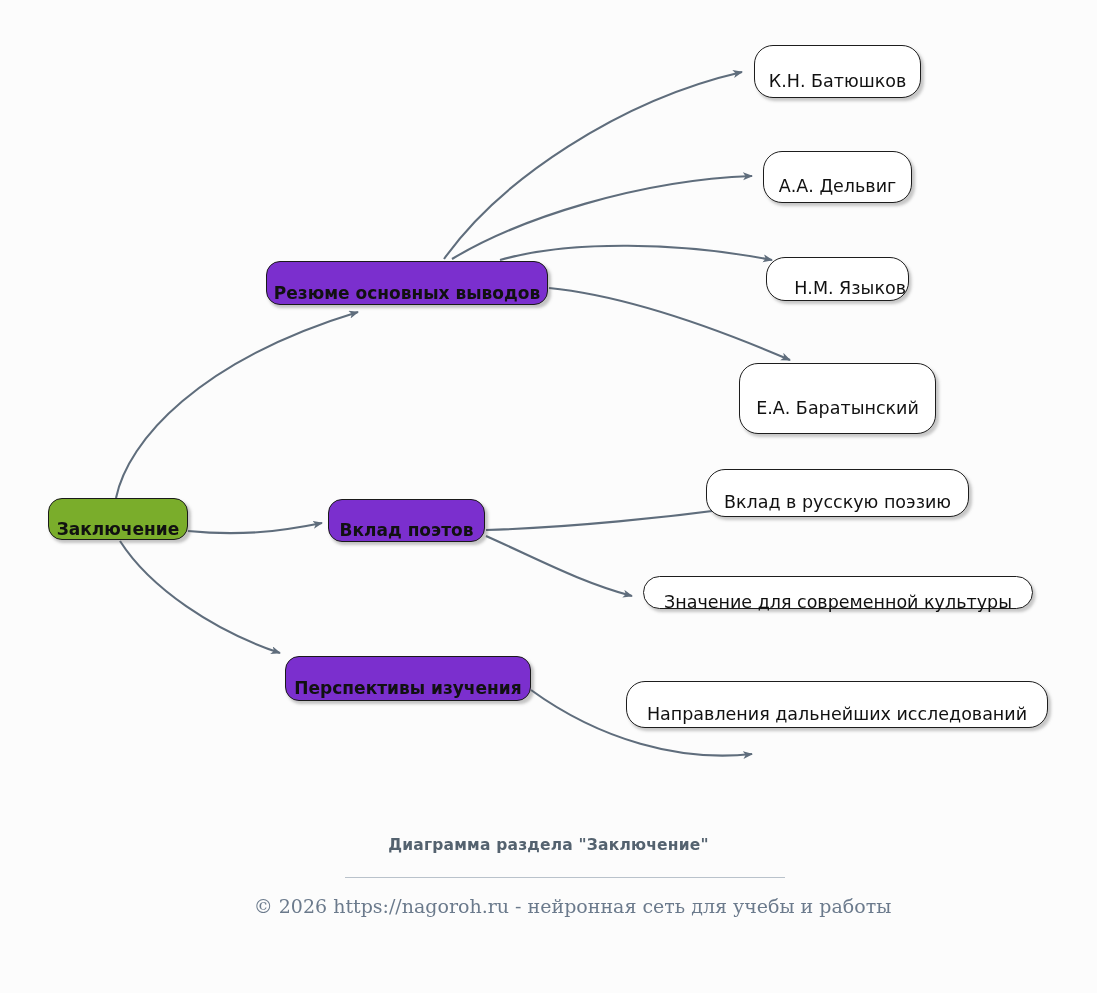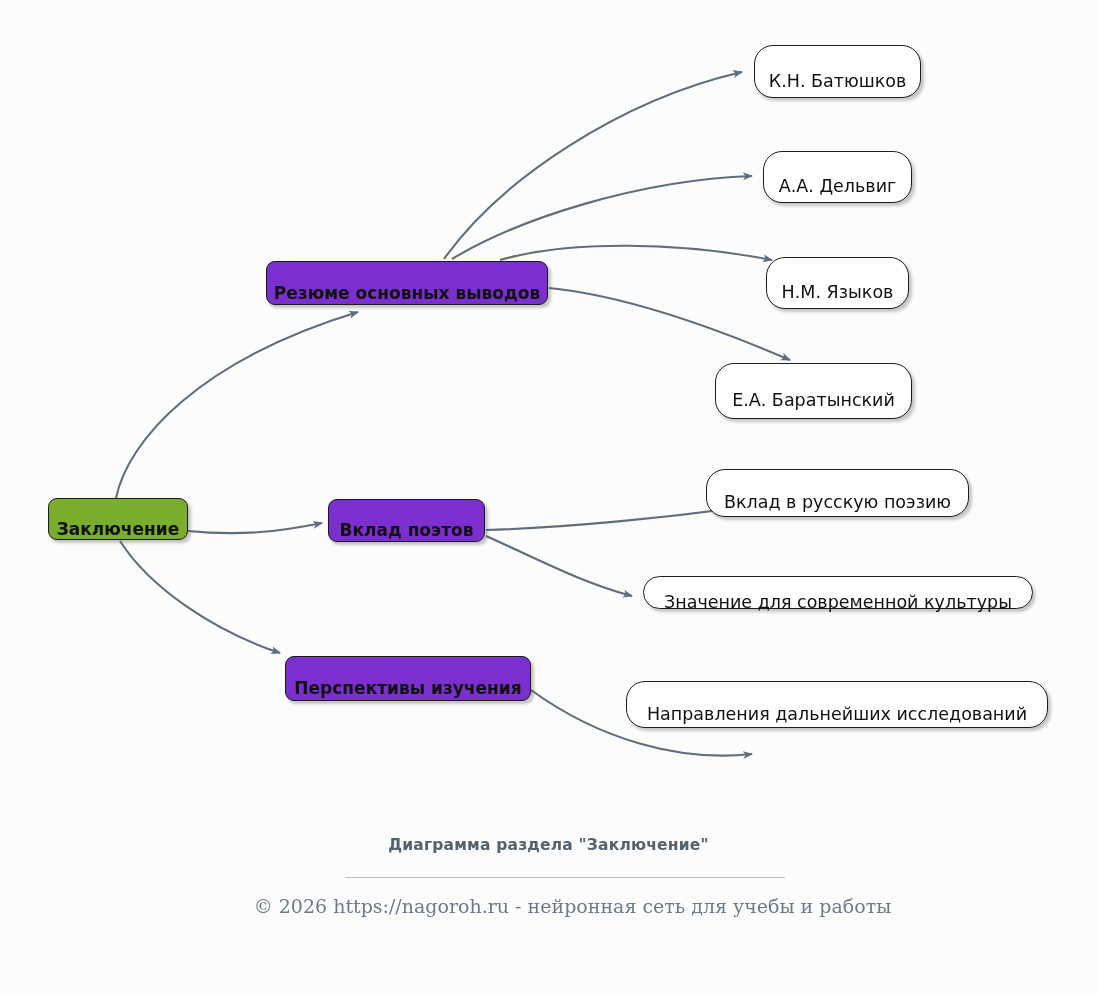--- a/index.html
+++ b/index.html
@@ -22,21 +22,21 @@
     width: 1097px;
     height: 993px;
     pointer-events: none;
   }
   .node {
     position: absolute;
     box-sizing: border-box;
     display: flex;
     align-items: center;
     justify-content: center;
-    border-radius: 9px;
+    border-radius: 14px;
     white-space: nowrap;
     line-height: 1;
   }
   .node-root {
     background: #7aad2b;
     border: 1.6px solid #1a1a1a;
     color: #111111;
     font-size: 17px;
     font-weight: 400;
     box-shadow: 2.5px 3px 3px rgba(90,90,90,0.35);
@@ -140,25 +140,25 @@
   </div>
 
   <div class="node node-leaf" style="left:754px; top:45px; width:167px; height:53px;">
     <span class="node-label">К.Н. Батюшков</span>
   </div>
 
   <div class="node node-leaf" style="left:763px; top:151px; width:149px; height:52px;">
     <span class="node-label">А.А. Дельвиг</span>
   </div>
 
-  <div class="node node-leaf" style="left:766px; top:257px; width:143px; height:52px;">
+  <div class="node node-leaf" style="left:766px; top:257px; width:143px; height:44px;justify-content:flex-end;">
     <span class="node-label">Н.М. Языков</span>
   </div>
 
-  <div class="node node-leaf" style="left:715px; top:363px; width:197px; height:56px;">
+  <div class="node node-leaf" style="left:739px; top:363px; width:197px; height:71px;">
     <span class="node-label">Е.А. Баратынский</span>
   </div>
 
   <div class="node node-leaf" style="left:706px; top:469px; width:263px; height:48px;">
     <span class="node-label">Вклад в русскую поэзию</span>
   </div>
 
   <div class="node node-leaf" style="left:643px; top:576px; width:390px; height:33px;">
     <span class="node-label">Значение для современной культуры</span>
   </div>

